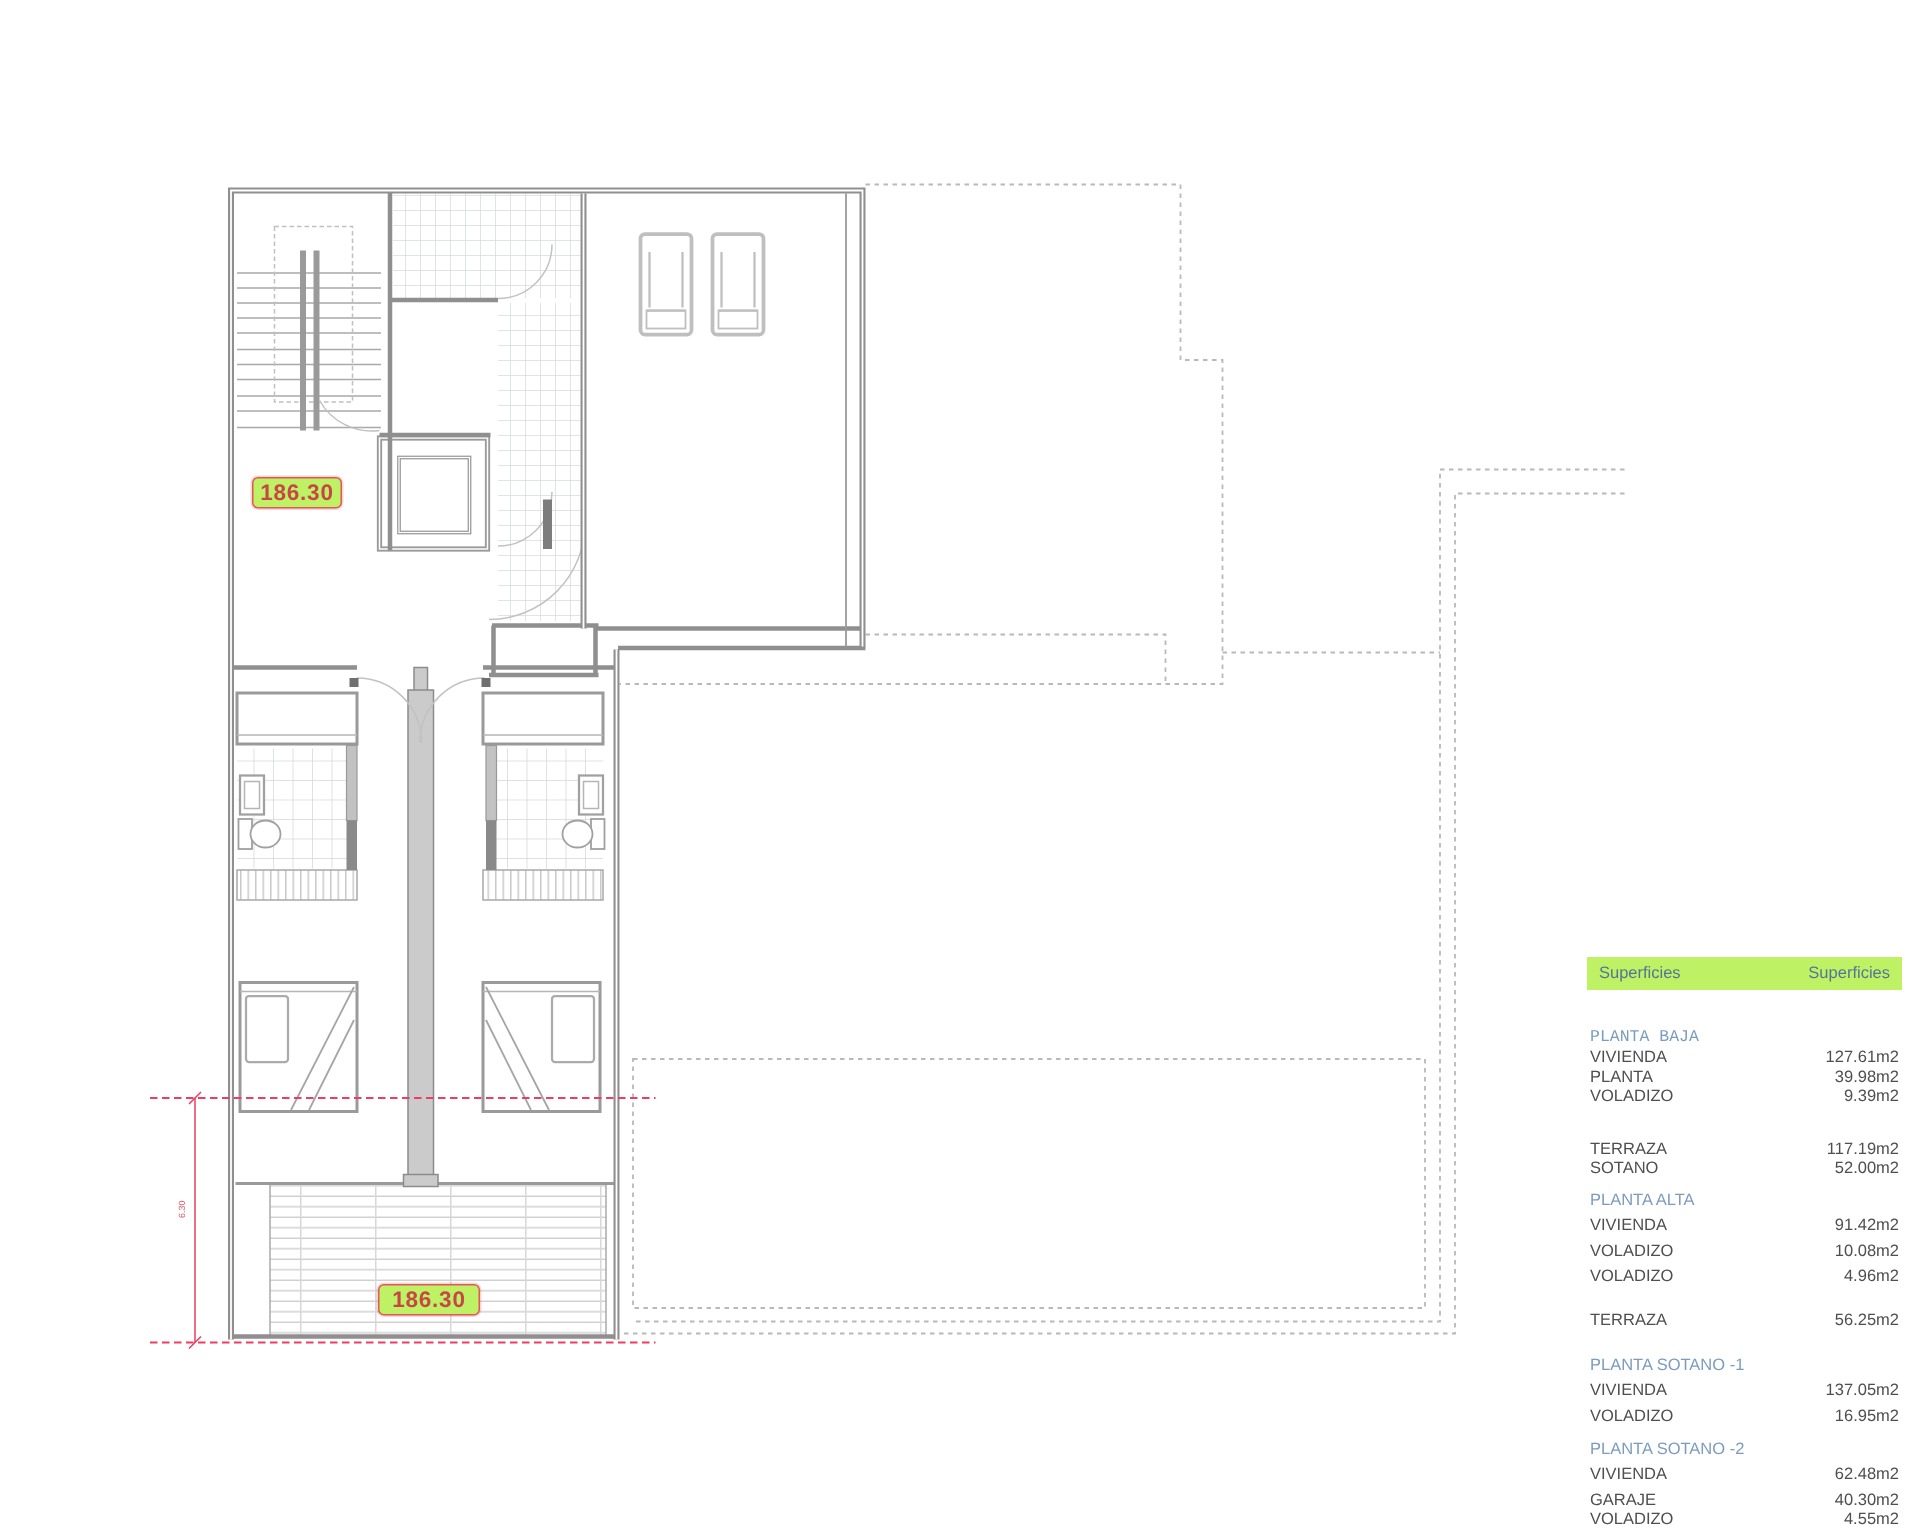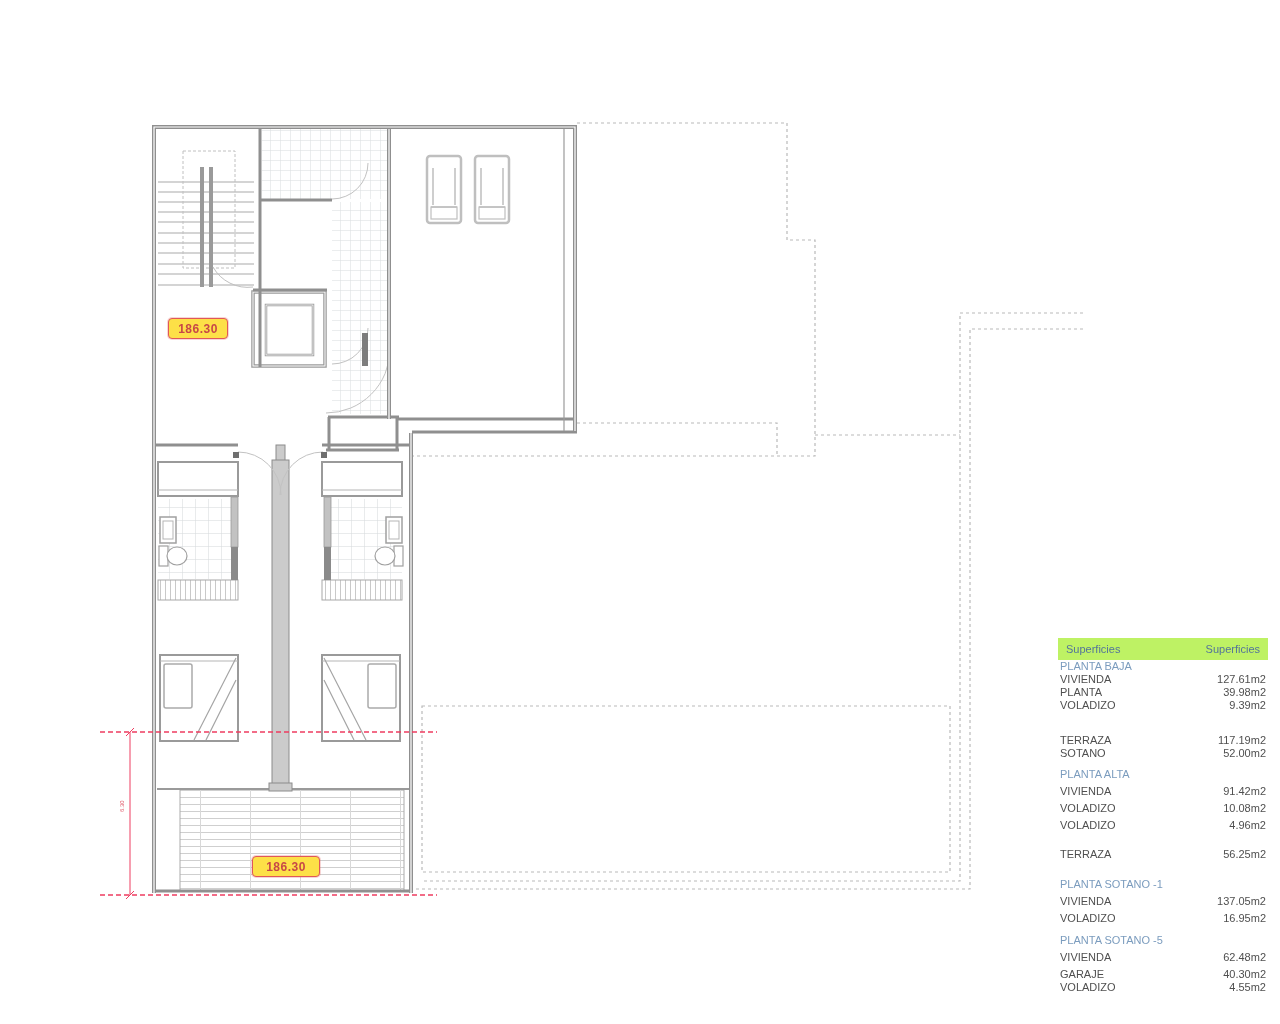--- a/index.html
+++ b/index.html
@@ -1,31 +1,31 @@
 <!DOCTYPE html>
 <html><head>
 <meta charset="utf-8">
 <style>
   html,body{margin:0;padding:0;background:#ffffff;}
   .canvas{position:relative;width:1280px;height:1024px;background:#ffffff;
           font-family:"Liberation Sans",sans-serif;overflow:hidden;}
   .plan-svg{position:absolute;left:0;top:0;}
   .red-label{position:absolute;display:flex;align-items:center;justify-content:center;
-             border:1.5px solid #e05858;border-radius:4px;background:#fde047;
-             color:#c74747;font-size:12px;font-weight:bold;letter-spacing:.5px;
+             border:1.5px solid #e05858;border-radius:4px;background:#bef264;
+             color:#c74747;font-size:15px;font-weight:bold;letter-spacing:.5px;
              box-shadow:0 0 0 1px rgba(224,88,88,.25);}
   .dim-text{position:absolute;color:#e05868;font-size:6px;transform:rotate(-90deg);
             transform-origin:left top;}
   .areas-table{position:absolute;left:1058px;top:638px;width:210px;font-size:11px;color:#4f4f4f;}
   .thead{display:flex;justify-content:space-between;align-items:center;height:22px;
          background:#bef264;color:#54759a;padding:0 8px;font-size:11px;}
   .trow{display:flex;justify-content:space-between;line-height:13px;height:13px;padding:0 2px;}
   .tsec{color:#7b9cbe;}
   .mt4{margin-top:4px;}  .mt5{margin-top:17px;}  .mt8{margin-top:8px;align-items:center;}
-  .mt9{margin-top:9px;}  .mt10{margin-top:0;} .mt16{margin-top:16px;}
+  .mt9{margin-top:9px;}  .mt10{margin-top:26px;font-family:Liberation Mono, monospace;} .mt16{margin-top:16px;}
   .mt22{margin-top:22px;}
 </style>
 </head>
 <body>
 
 <div class="canvas">
 
 <svg class="plan-svg" width="1280" height="1024" viewBox="0 0 1280 1024">
   <defs>
     <pattern id="tile10" width="10" height="10" patternUnits="userSpaceOnUse">
@@ -233,21 +233,21 @@
       </div>
   <div class="trow mt4">
         <span>VIVIENDA</span>
         <span>137.05m2</span>
       </div>
   <div class="trow mt4">
         <span>VOLADIZO</span>
         <span>16.95m2</span>
       </div>
   <div class="trow tsec mt9">
-        <span>PLANTA SOTANO -5</span>
+        <span>PLANTA SOTANO -2</span>
       </div>
   <div class="trow mt4">
         <span>VIVIENDA</span>
         <span>62.48m2</span>
       </div>
   <div class="trow mt4">
         <span>GARAJE</span>
         <span>40.30m2</span>
       </div>
   <div class="trow">

